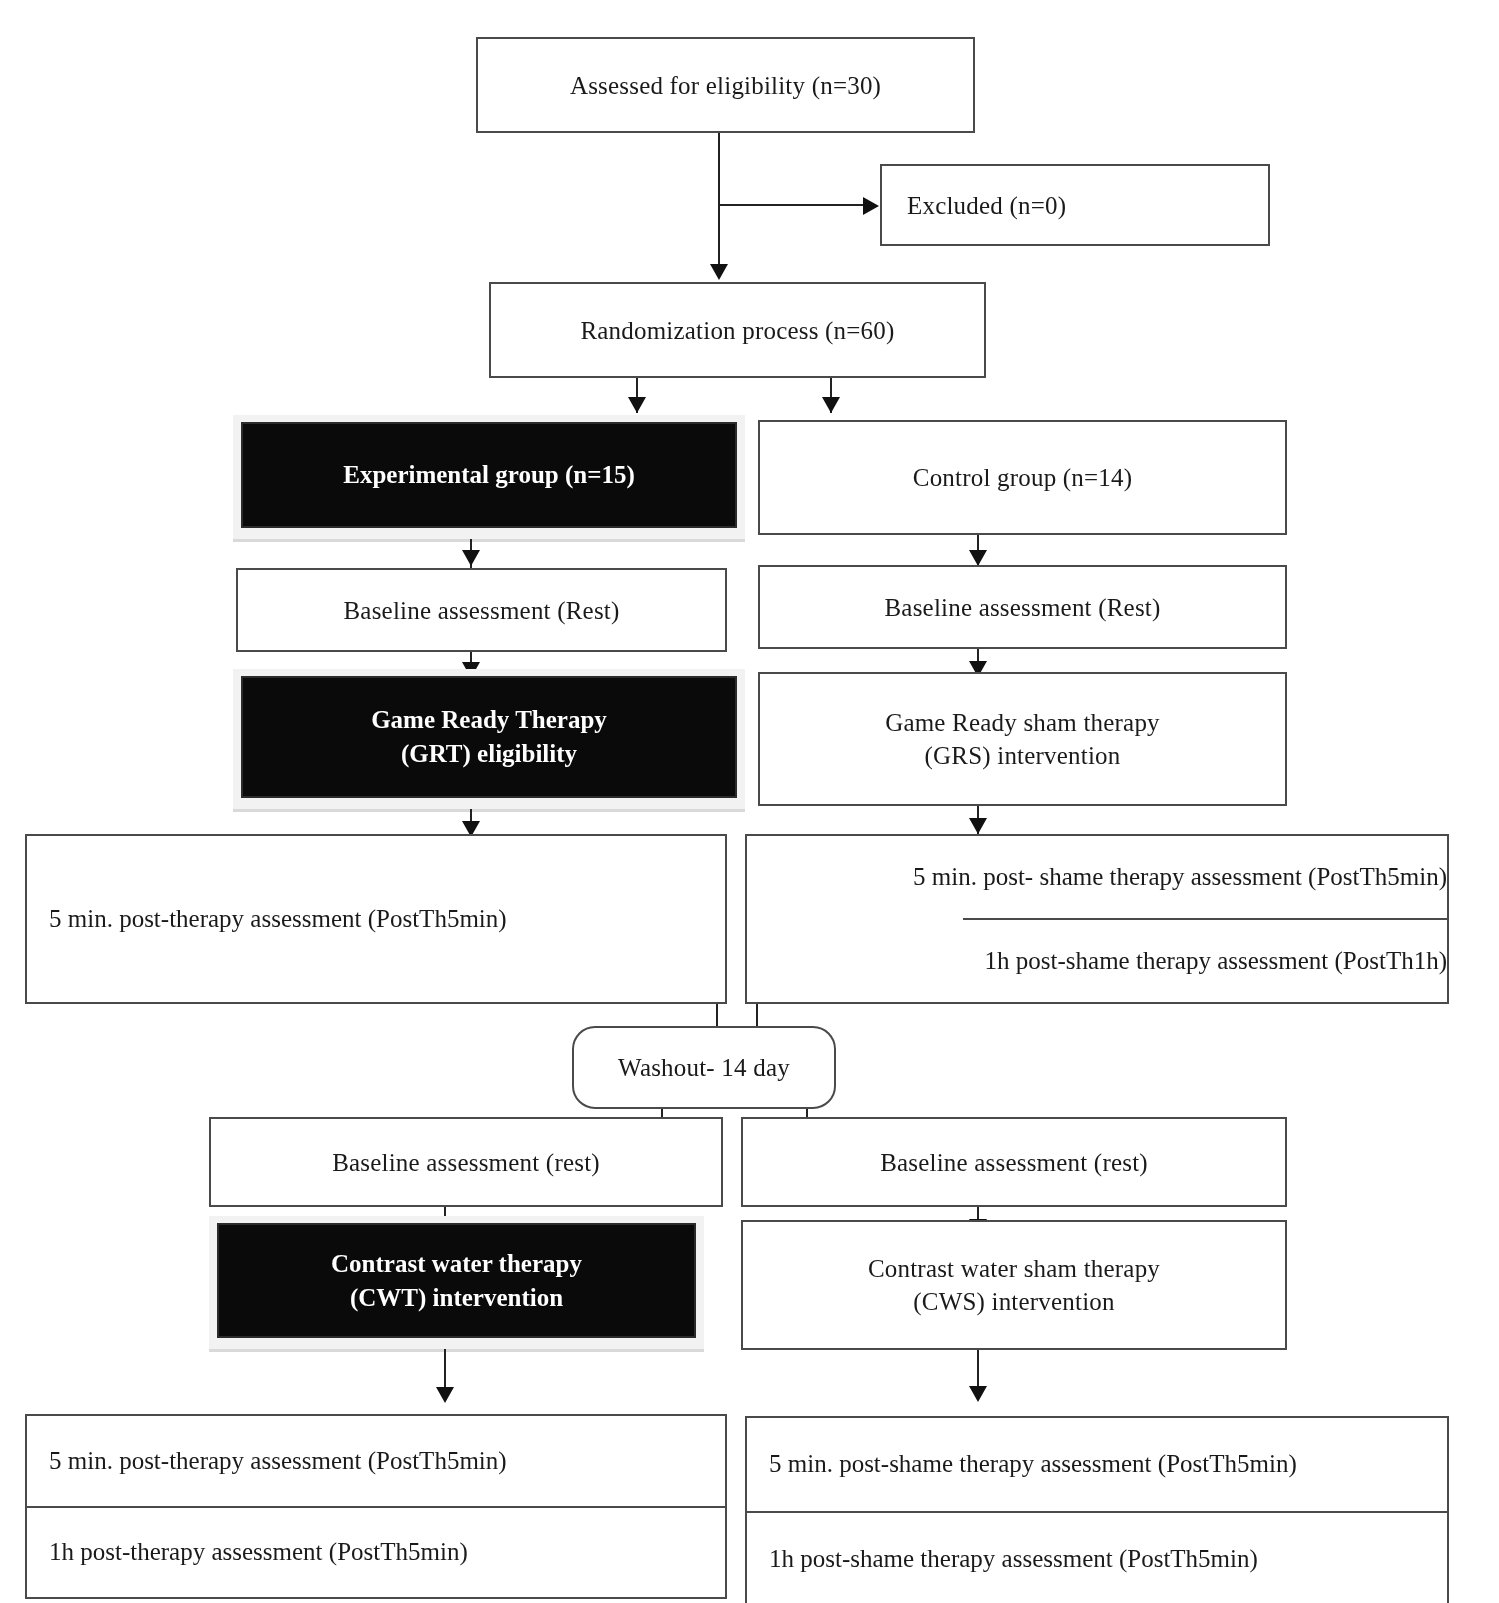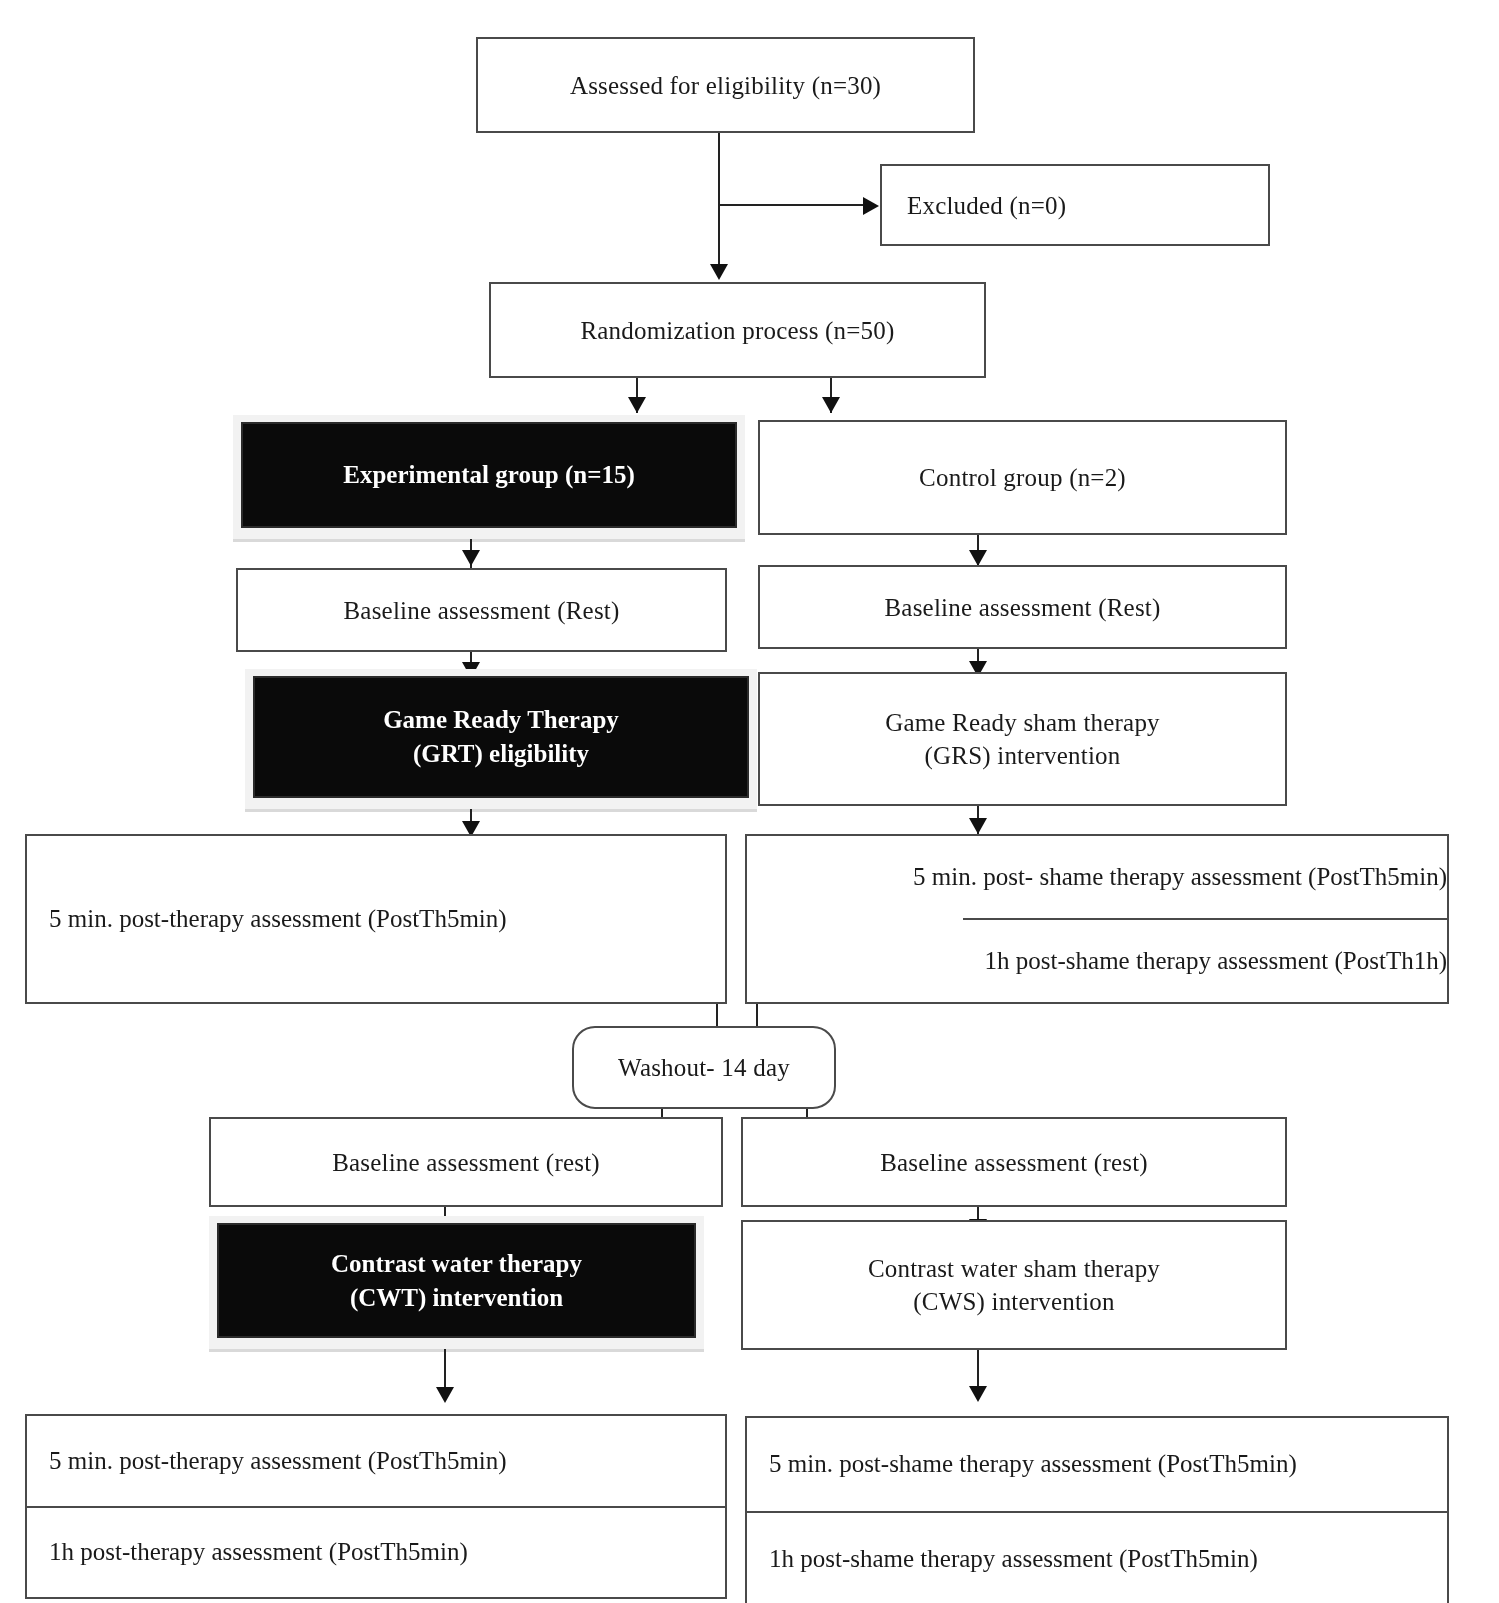--- a/index.html
+++ b/index.html
@@ -100,57 +100,57 @@
   <div class="arrow-down" style="left:710px;top:240px;"></div>
 
   <div class="hline" style="left:718px;top:180px;width:146px;"></div>
   <div class="arrow-right" style="left:863px;top:173px;"></div>
 
   <div class="box left-text" style="left:880px;top:140px;width:390px;height:82px;padding-left:25px;">
     <span class="txt">Excluded (n=0)</span>
   </div>
 
   <div class="box" style="left:489px;top:258px;width:497px;height:96px;">
-    <span class="txt">Randomization process (n=50)</span>
+    <span class="txt">Randomization process (n=60)</span>
   </div>
 
   <div class="vline" style="left:636px;top:354px;height:35px;"></div>
   <div class="arrow-down" style="left:628px;top:373px;"></div>
   <div class="vline" style="left:830px;top:354px;height:35px;"></div>
   <div class="arrow-down" style="left:822px;top:373px;"></div>
 
   <div class="frame" style="left:233px;top:391px;width:512px;height:124px;">
     <div class="inner">
       <span class="txt">Experimental group (n=15)</span>
     </div>
   </div>
 
   <div class="box" style="left:758px;top:396px;width:529px;height:115px;">
-    <span class="txt">Control group (n=2)</span>
+    <span class="txt">Control group (n=14)</span>
   </div>
 
   <div class="vline" style="left:470px;top:515px;height:30px;"></div>
   <div class="arrow-down" style="left:462px;top:526px;"></div>
   <div class="vline" style="left:977px;top:511px;height:30px;"></div>
   <div class="arrow-down" style="left:969px;top:526px;"></div>
 
   <div class="box" style="left:236px;top:544px;width:491px;height:84px;">
     <span class="txt">Baseline assessment (Rest)</span>
   </div>
 
   <div class="box" style="left:758px;top:541px;width:529px;height:84px;">
     <span class="txt">Baseline assessment (Rest)</span>
   </div>
 
   <div class="vline" style="left:470px;top:628px;height:28px;"></div>
   <div class="arrow-down" style="left:462px;top:638px;"></div>
   <div class="vline" style="left:977px;top:625px;height:28px;"></div>
   <div class="arrow-down" style="left:969px;top:637px;"></div>
 
-  <div class="frame" style="left:245px;top:645px;width:512px;height:140px;font-family:Liberation Serif, serif;">
+  <div class="frame" style="left:233px;top:645px;width:512px;height:140px;font-family:Liberation Serif, serif;">
     <div class="inner">
       <span class="txt">
         <span>Game Ready Therapy</span><br>
         <span>(GRT) eligibility</span>
       </span>
     </div>
   </div>
 
   <div class="box" style="left:758px;top:648px;width:529px;height:134px;">
     <span class="txt">

